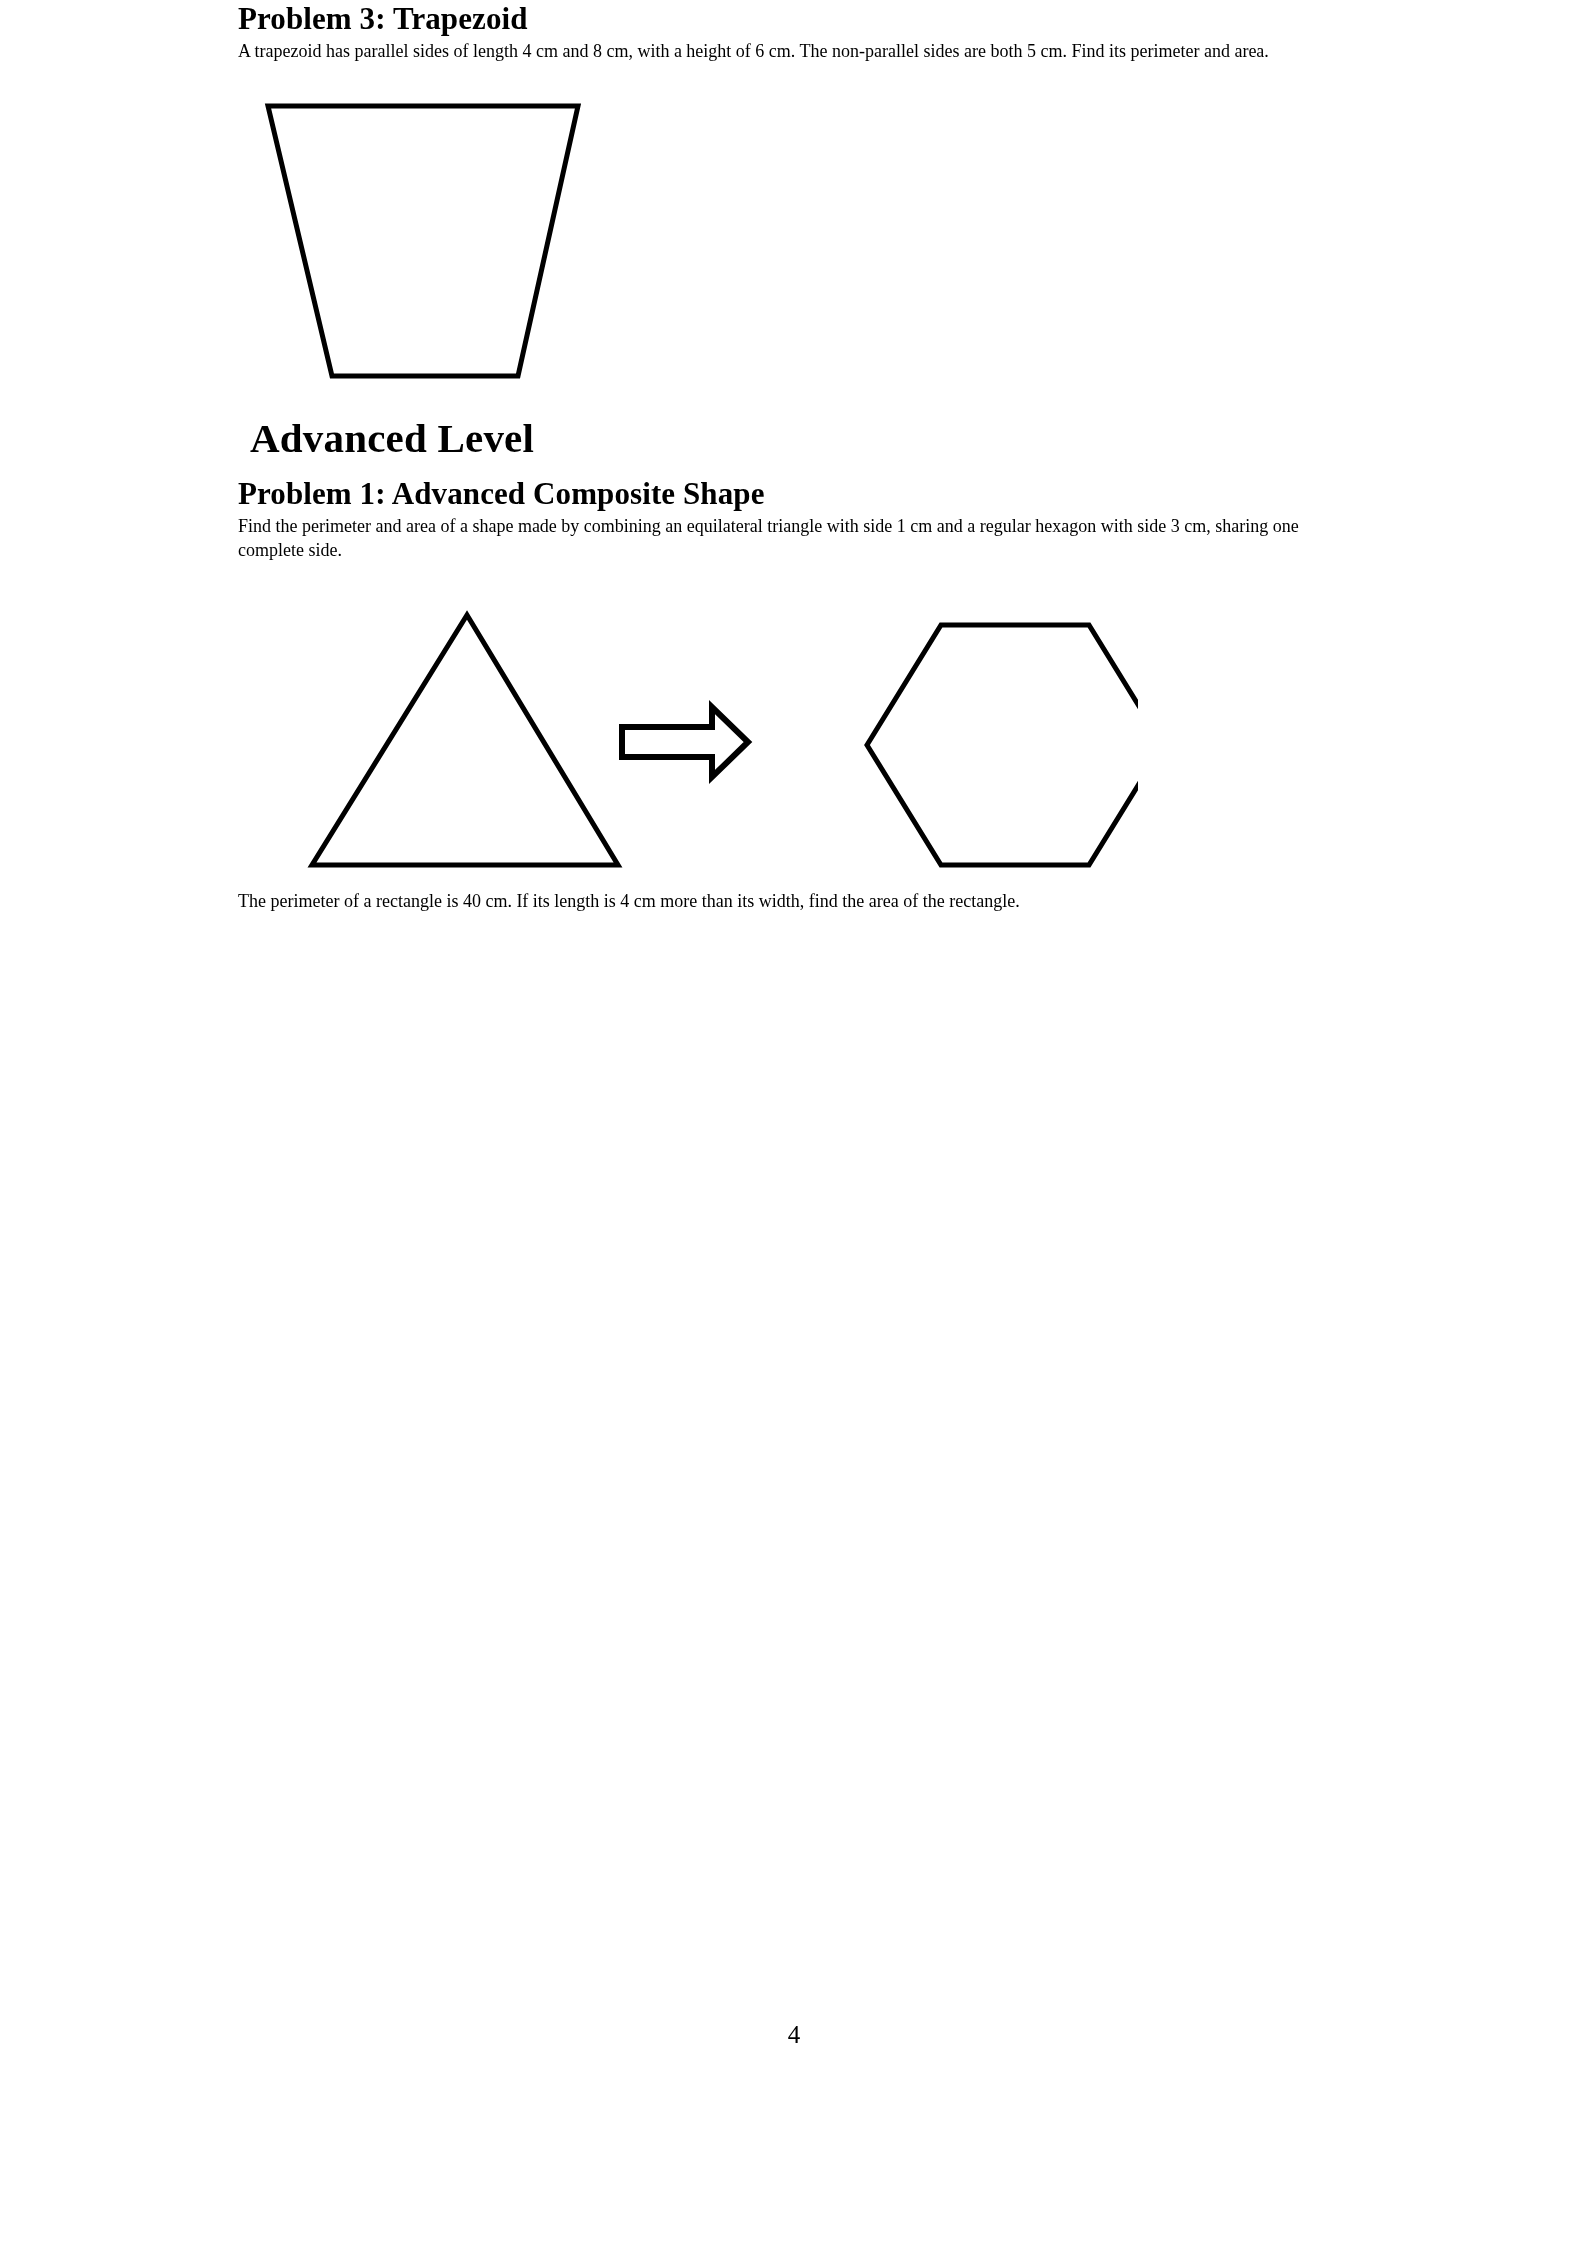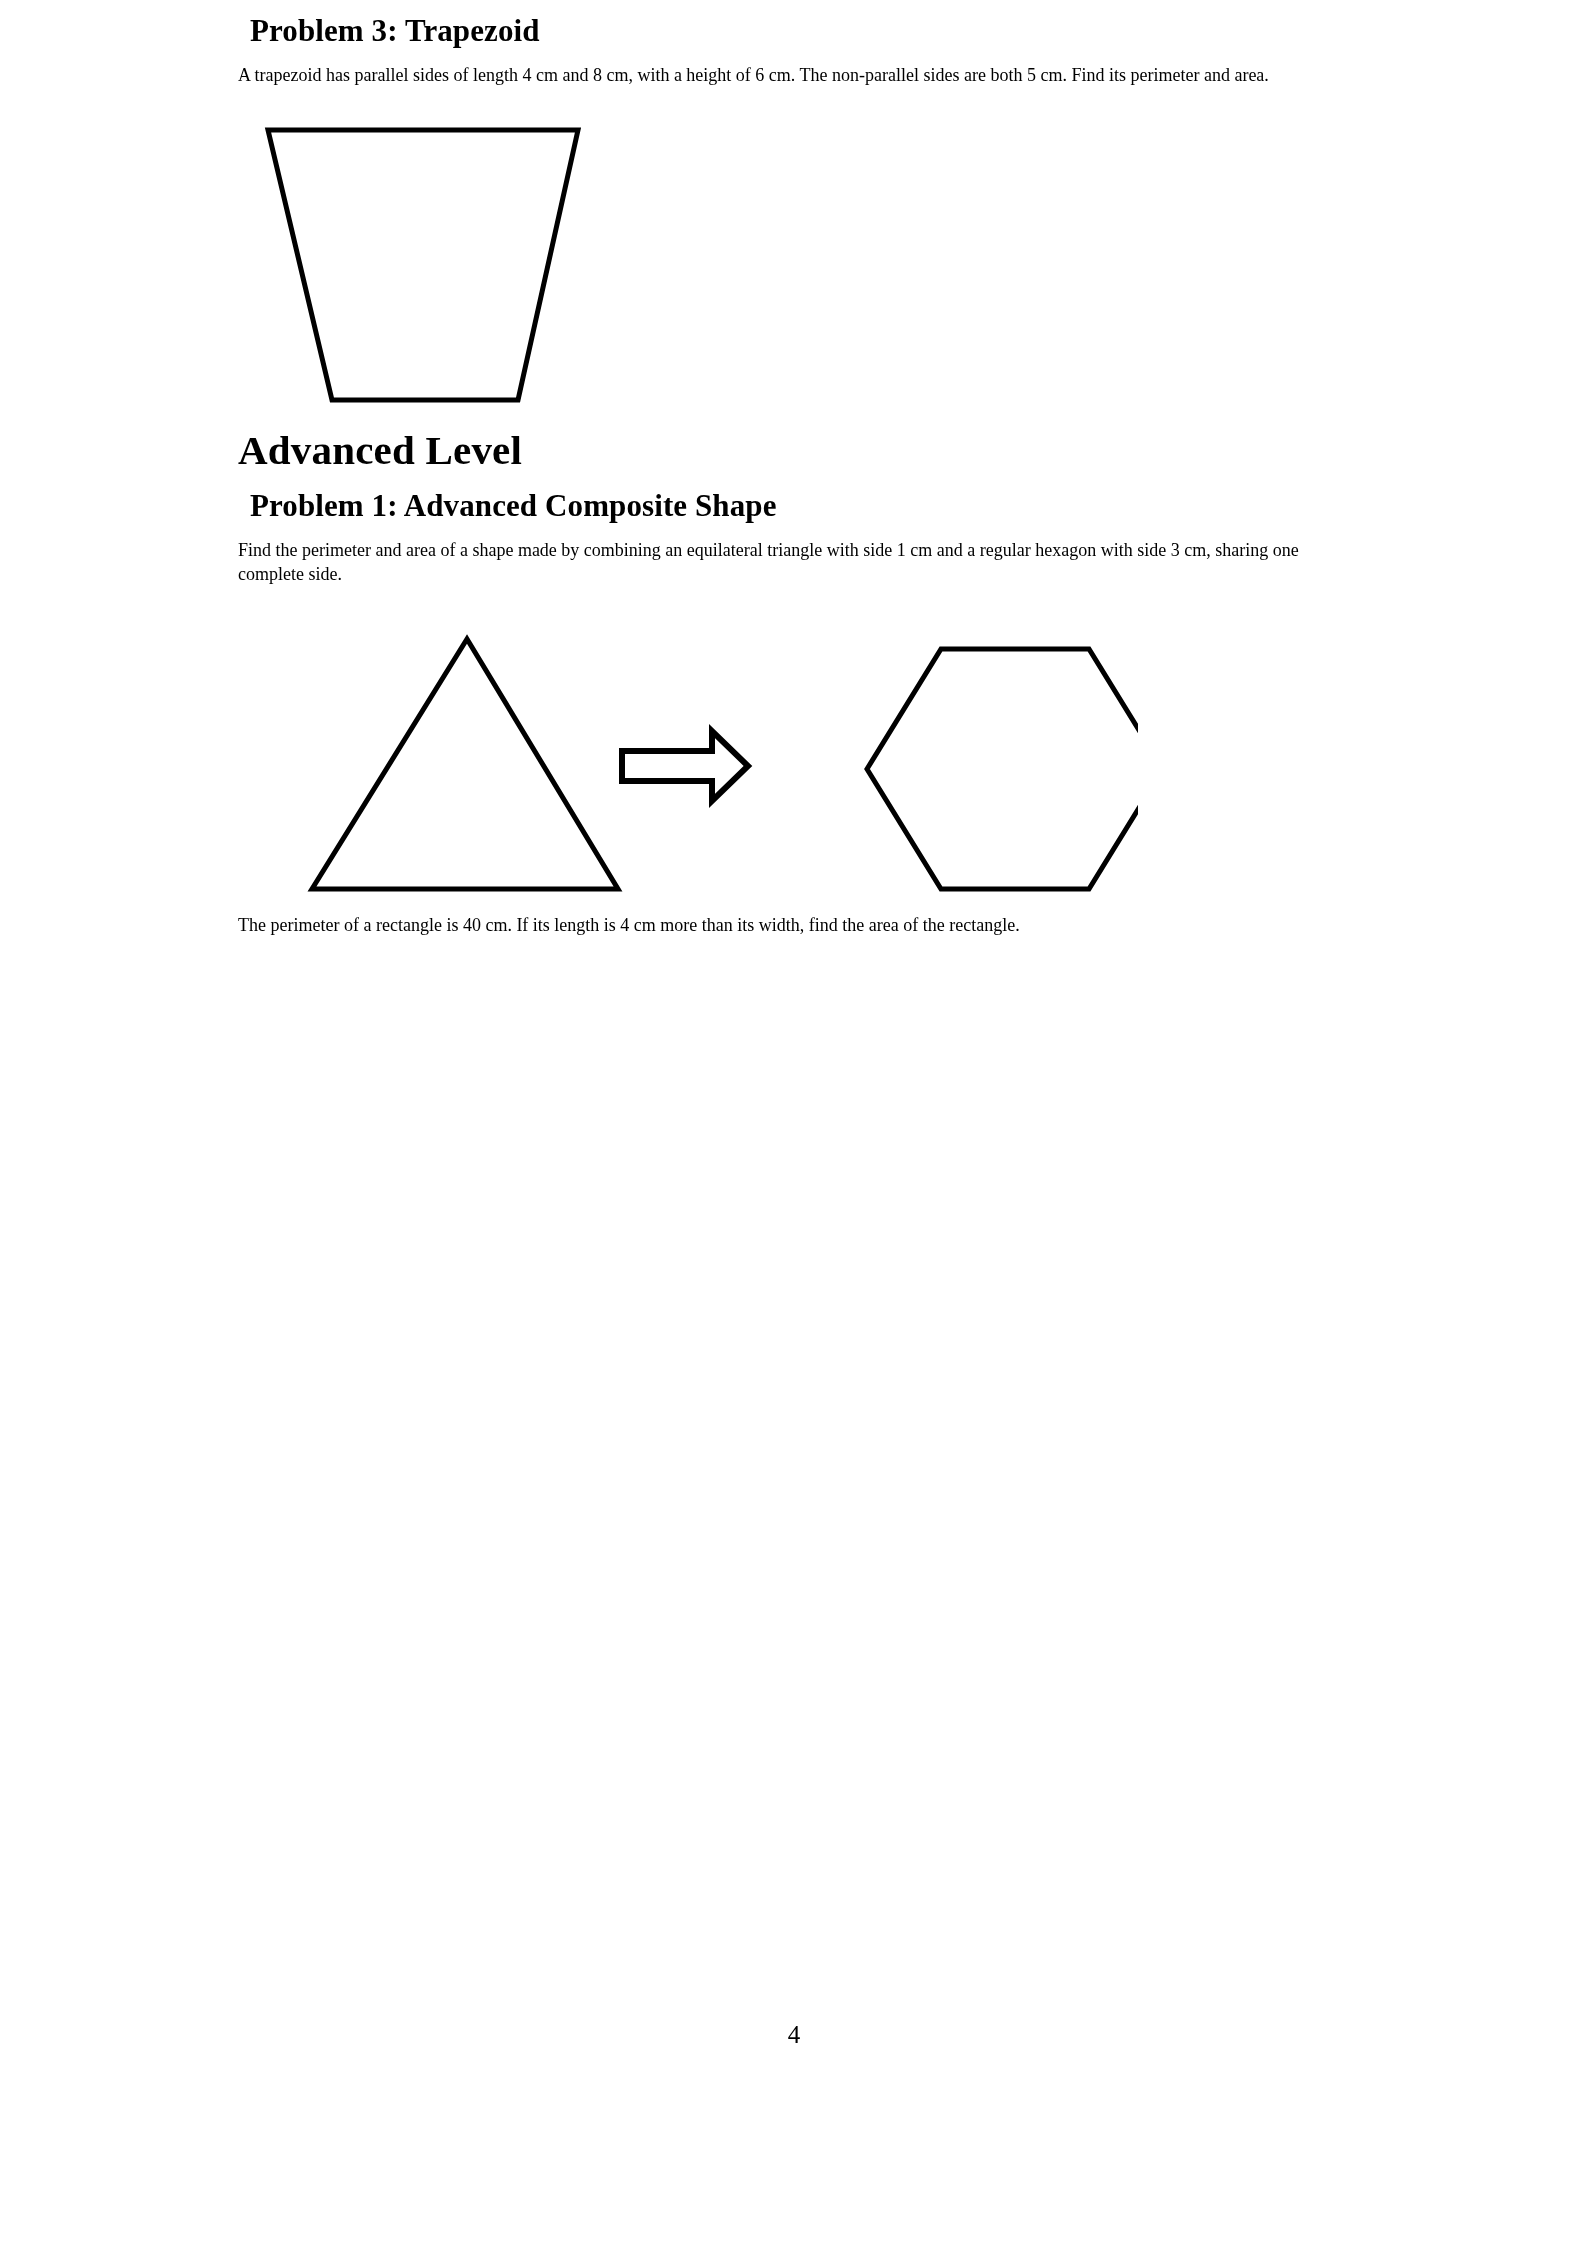--- a/index.html
+++ b/index.html
@@ -22,28 +22,28 @@
     position: absolute;
     left: 238px;
     top: 0;
     width: 1096px;
   }
 
   h2.problem-heading {
     font-size: 31px;
     font-weight: bold;
     line-height: 1.25;
-    margin: 12px;
+    margin: 0;
     letter-spacing: 0.1px;
   }
   h1.section-heading {
     font-size: 41px;
     font-weight: bold;
     line-height: 1.2;
-    margin: 0;
+    margin: 12px;
     letter-spacing: 0.2px;
   }
   p.body-text {
     font-size: 18px;
     line-height: 1.38;
     margin: 0;
     text-align: left;
   }
 
   .figure {

